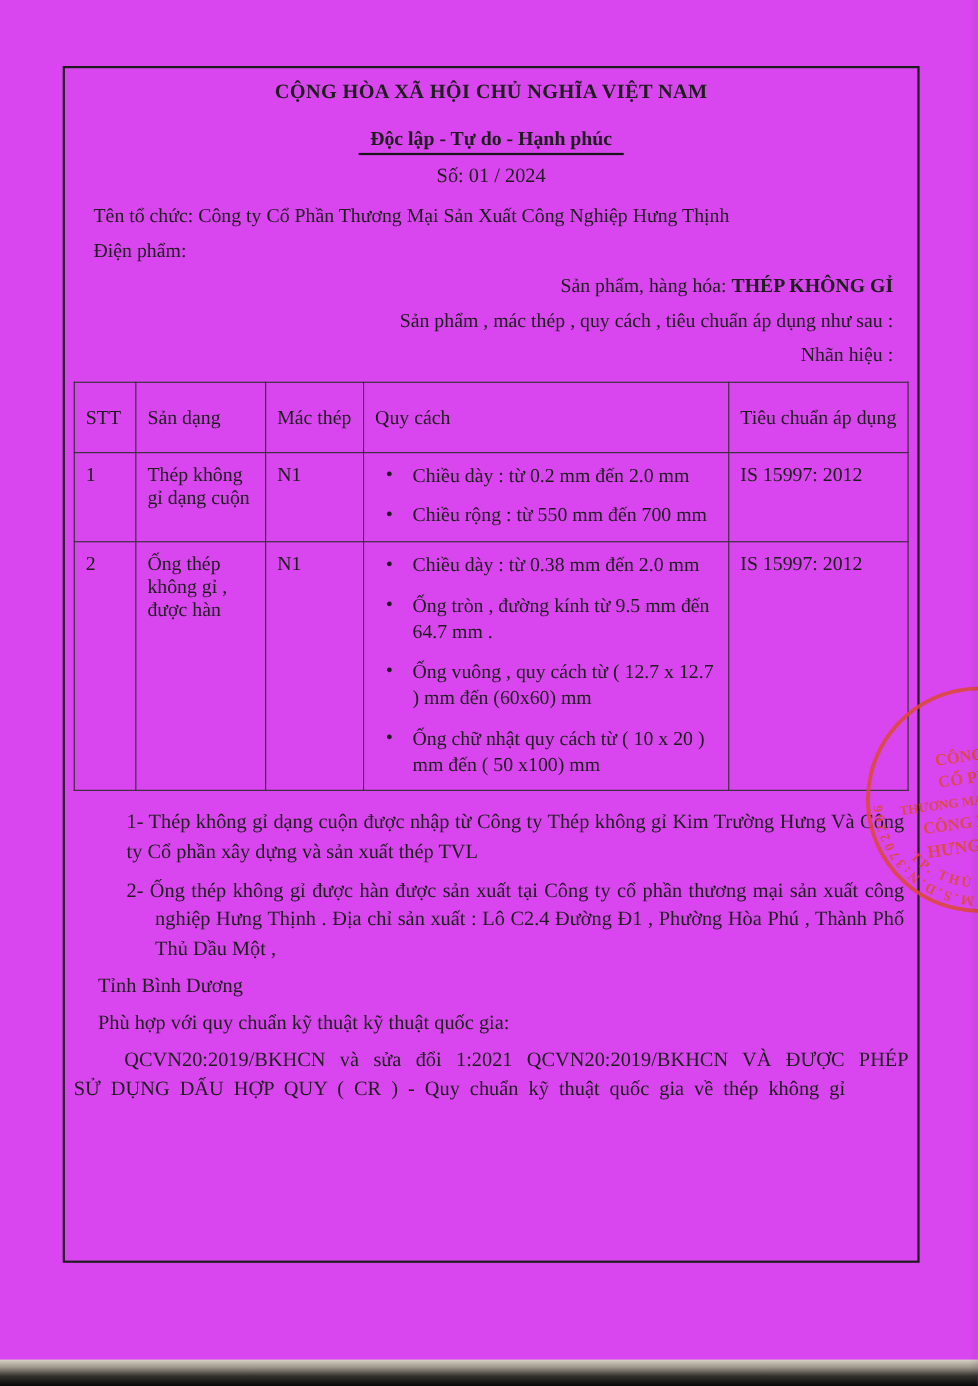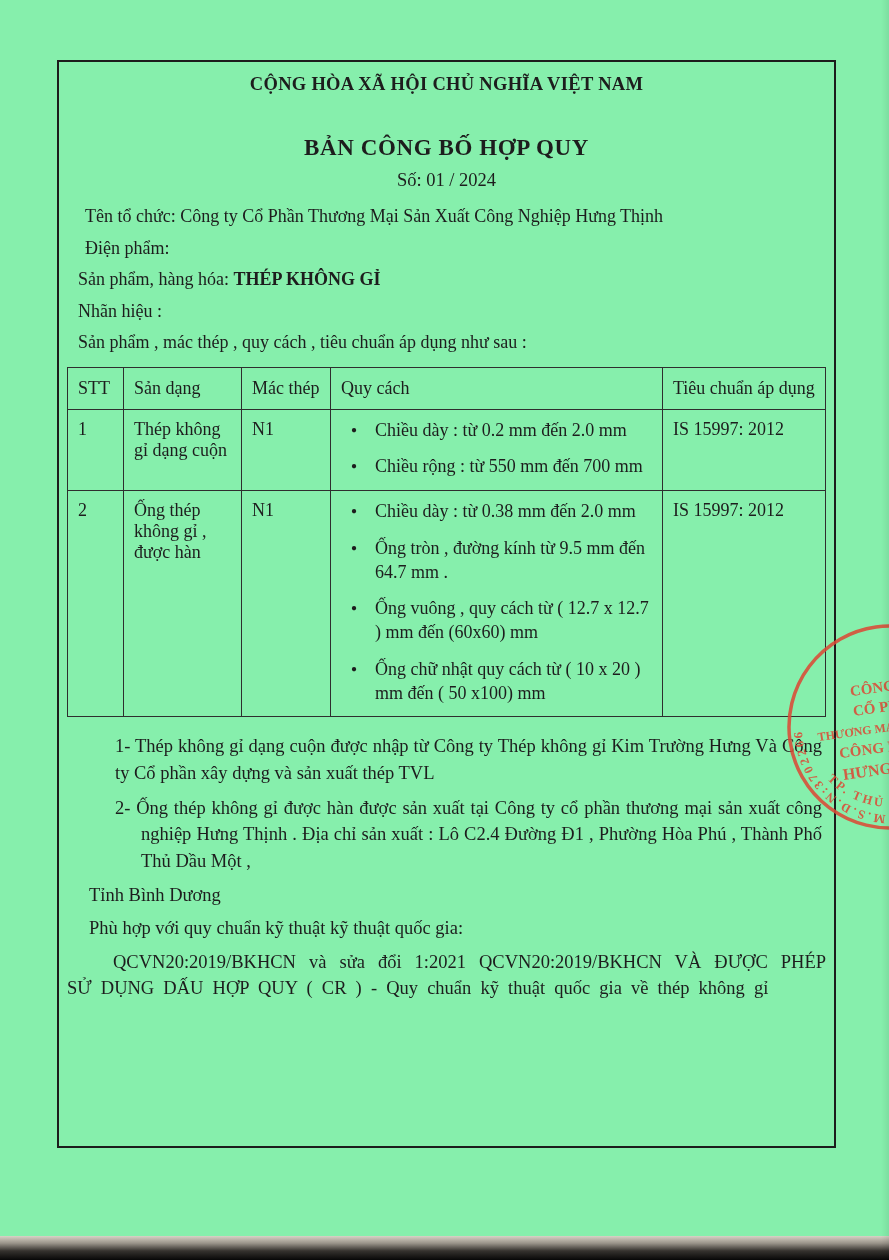--- a/index.html
+++ b/index.html
@@ -5,21 +5,21 @@
   * { box-sizing: border-box; }
   html, body { margin: 0; padding: 0; }
   body {
     width: 889px; height: 1260px;
     background: #e9e6de;
     font-family: "Liberation Serif", "DejaVu Serif", serif;
   }
   .page {
     position: relative;
     width: 889px; height: 1260px;
-    background: #86efac;
+    background: #d946ef;
     overflow: hidden;
     color: #1d1d1d;
   }
   .page::after {
     content: "";
     position: absolute; right: 0; top: 0; width: 8px; height: 100%;
     background: linear-gradient(90deg, transparent, rgba(0,0,0,0.07));
     pointer-events: none;
   }
   .frame {
@@ -41,38 +41,38 @@
     text-align: center; font-size: 23px; font-weight: bold;
     letter-spacing: 0.6px; margin: 22px 0 0 0;
   }
   .doc-no { text-align: center; font-size: 18.5px; margin-top: 9px; }
 
   .bodytext p {
     font-size: 18px; line-height: 1.42;
     margin: 6px 14px 0 18px;
   }
   .bodytext p.first { margin-top: 13px; }
-  .bodytext p.indent { margin-left: 11px; }
+  .bodytext p.indent { margin-left: 30px; text-align: right; }
   .product-name { font-weight: bold; }
 
   table.spec {
     width: 100%;
     margin-top: 11px;
     border-collapse: collapse;
     table-layout: fixed;
     font-size: 18px;
   }
   table.spec th, table.spec td {
     border: 1.6px solid #2e2e2e;
     padding: 9px 10px;
     vertical-align: top;
     text-align: left;
     font-weight: normal;
   }
-  table.spec thead th { padding: 10px 10px; }
+  table.spec thead th { padding: 21px 10px; }
   th.c-stt, td.c-stt { text-align: center; }
   td.c-mac { padding-left: 20px; }
   ul.specs { list-style: none; margin: 0; padding: 0 0 0 8px; }
   ul.specs li {
     position: relative;
     padding-left: 26px;
     margin-bottom: 13px;
     line-height: 1.32;
   }
   ul.specs li:last-child { margin-bottom: 2px; }
@@ -102,31 +102,31 @@
   }
 </style>
 </head>
 <body>
 
 <div class="page">
   <div class="frame">
 
     <div class="nat-header">
       <div class="nh1">CỘNG HÒA XÃ HỘI CHỦ NGHĨA VIỆT NAM</div><br>
+      <div class="nh2">Độc lập - Tự do - Hạnh phúc</div>
     </div>
 
-    <div class="doc-title">BẢN CÔNG BỐ HỢP QUY</div>
     <div class="doc-no">Số: 01 / 2024</div>
 
     <div class="bodytext">
       <p class="first">Tên tổ chức: Công ty Cổ Phần Thương Mại Sản Xuất Công Nghiệp Hưng Thịnh</p>
       <p>Điện phẩm:</p>
       <p class="indent"><span>Sản phẩm, hàng hóa: </span><span class="product-name">THÉP KHÔNG GỈ</span></p>
+      <p class="indent">Sản phẩm , mác thép , quy cách , tiêu chuẩn áp dụng như sau :</p>
       <p class="indent">Nhãn hiệu :</p>
-      <p class="indent">Sản phẩm , mác thép , quy cách , tiêu chuẩn áp dụng như sau :</p>
     </div>
 
     <table class="spec">
       <colgroup>
         <col style="width:56px">
           <col style="width:118px">
           <col style="width:89px">
           <col style="width:332px">
           <col>
       </colgroup>

